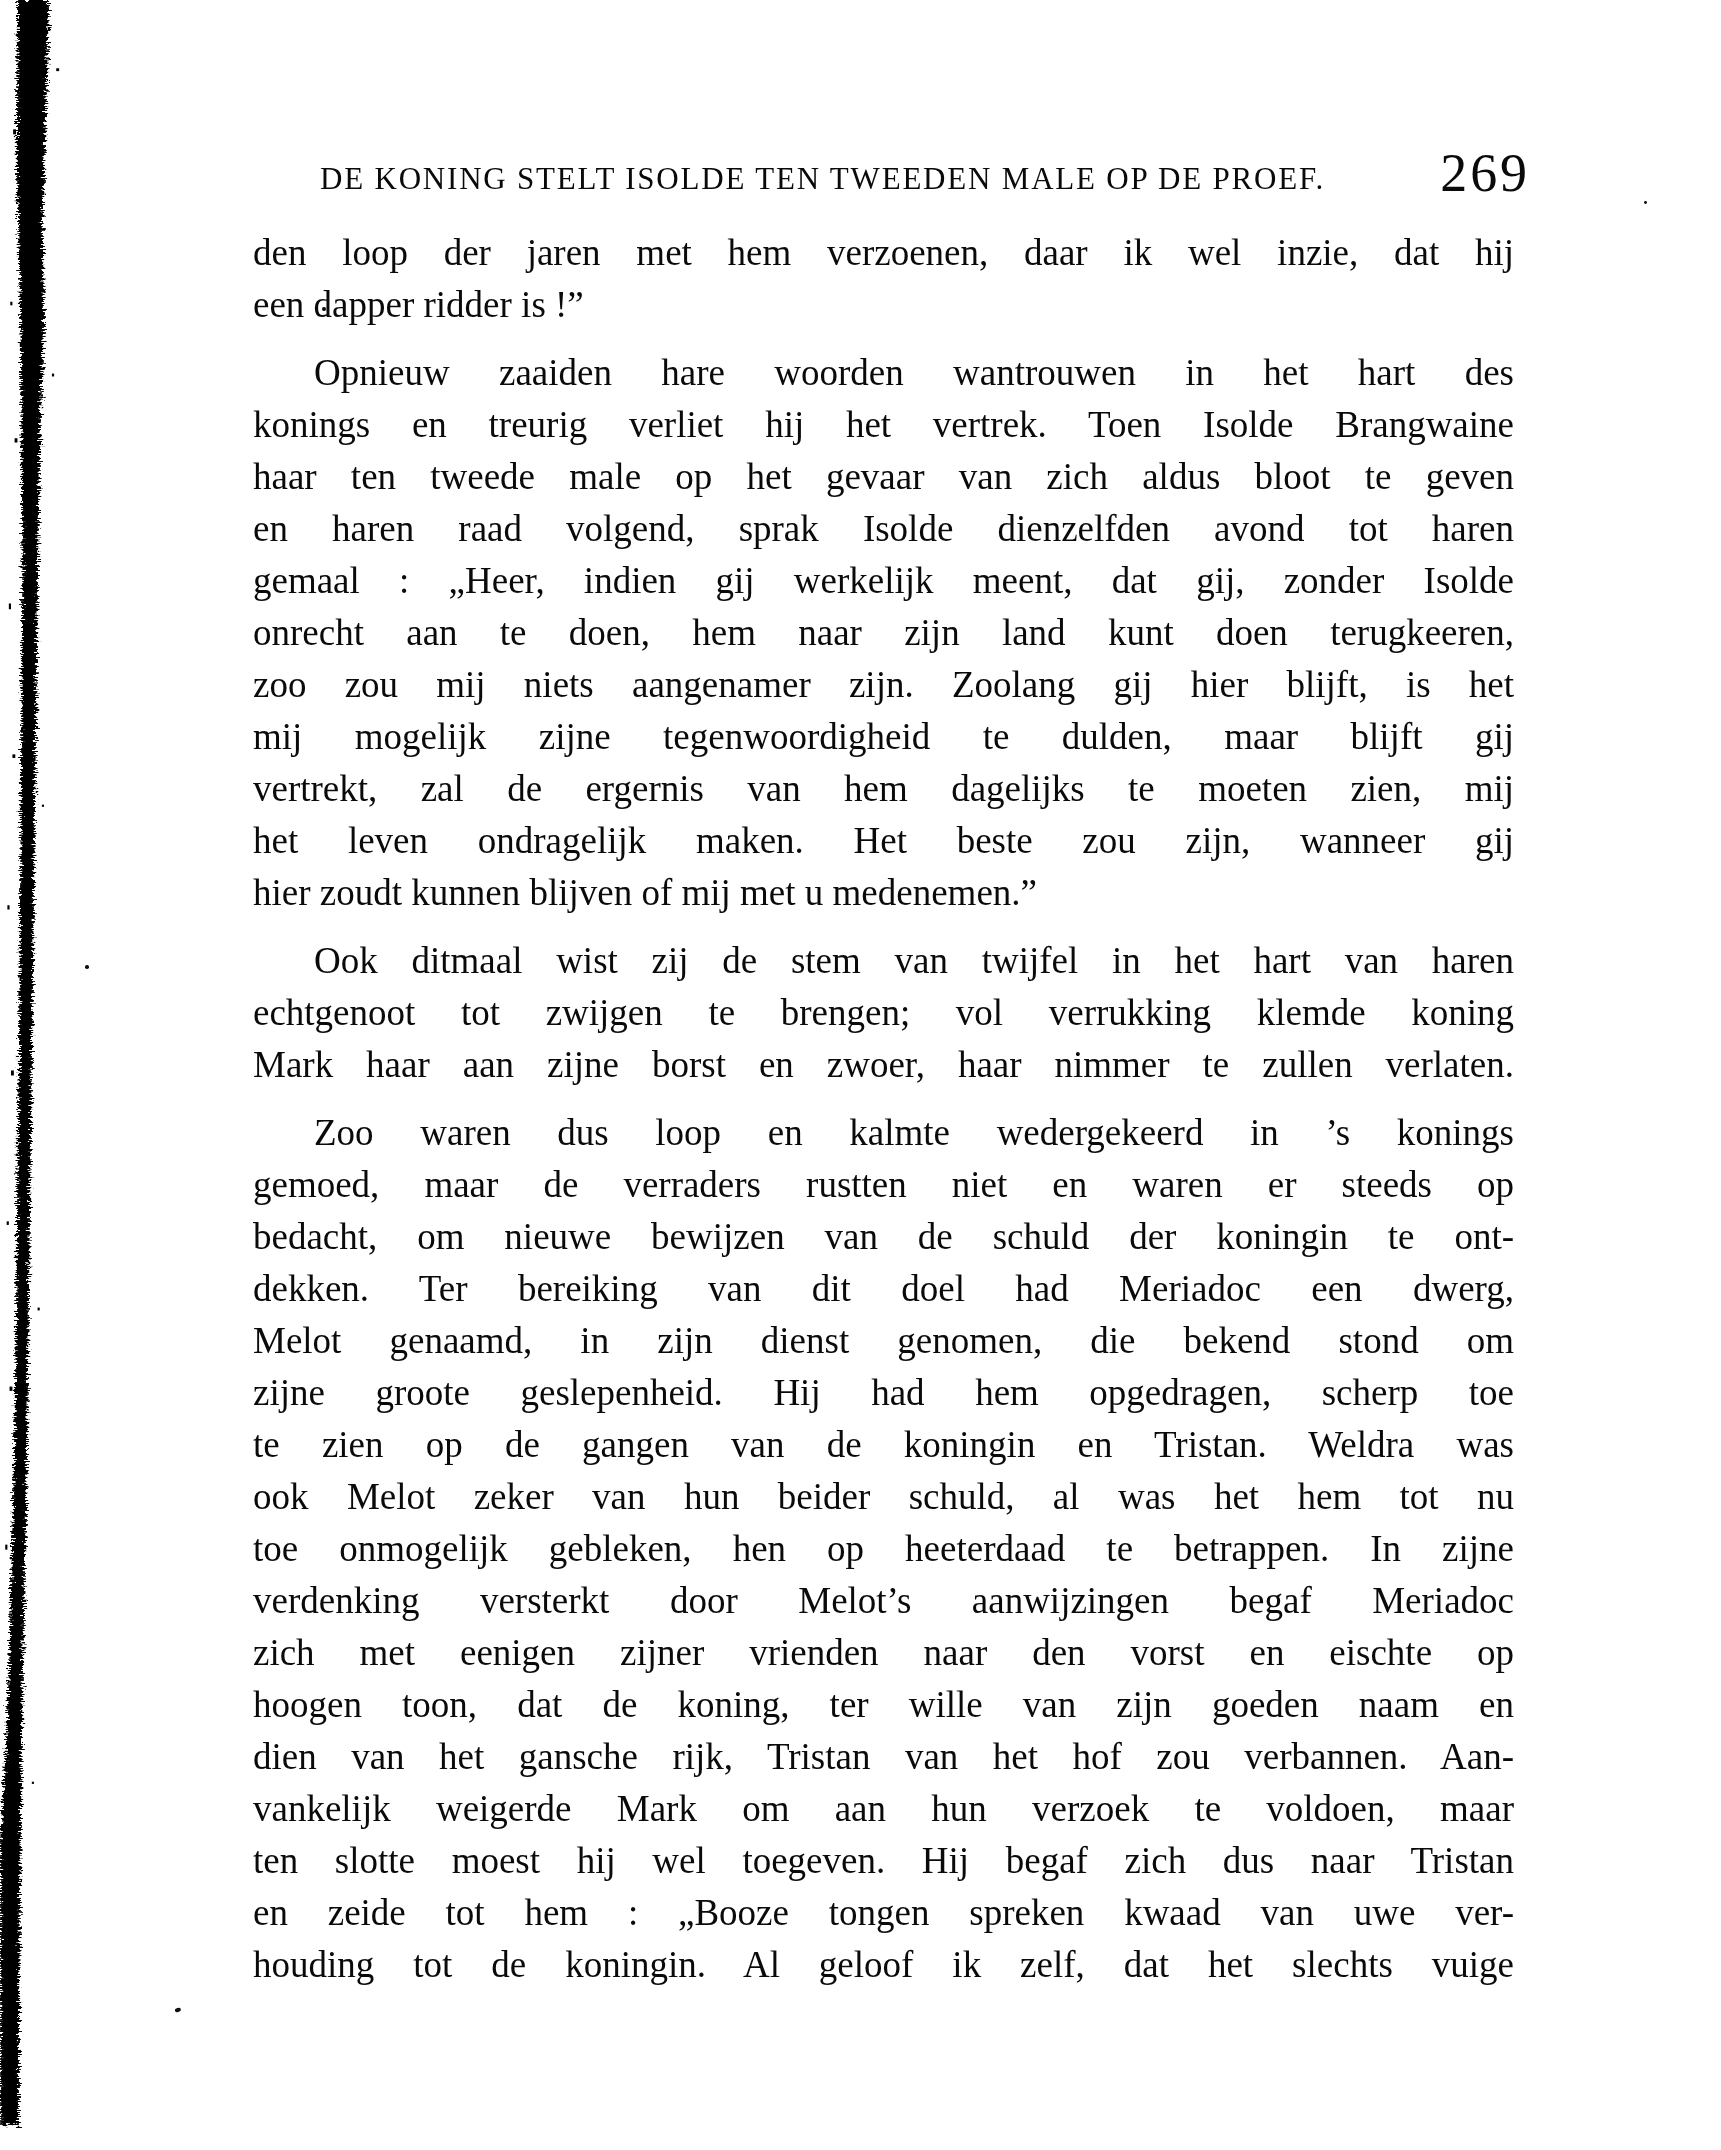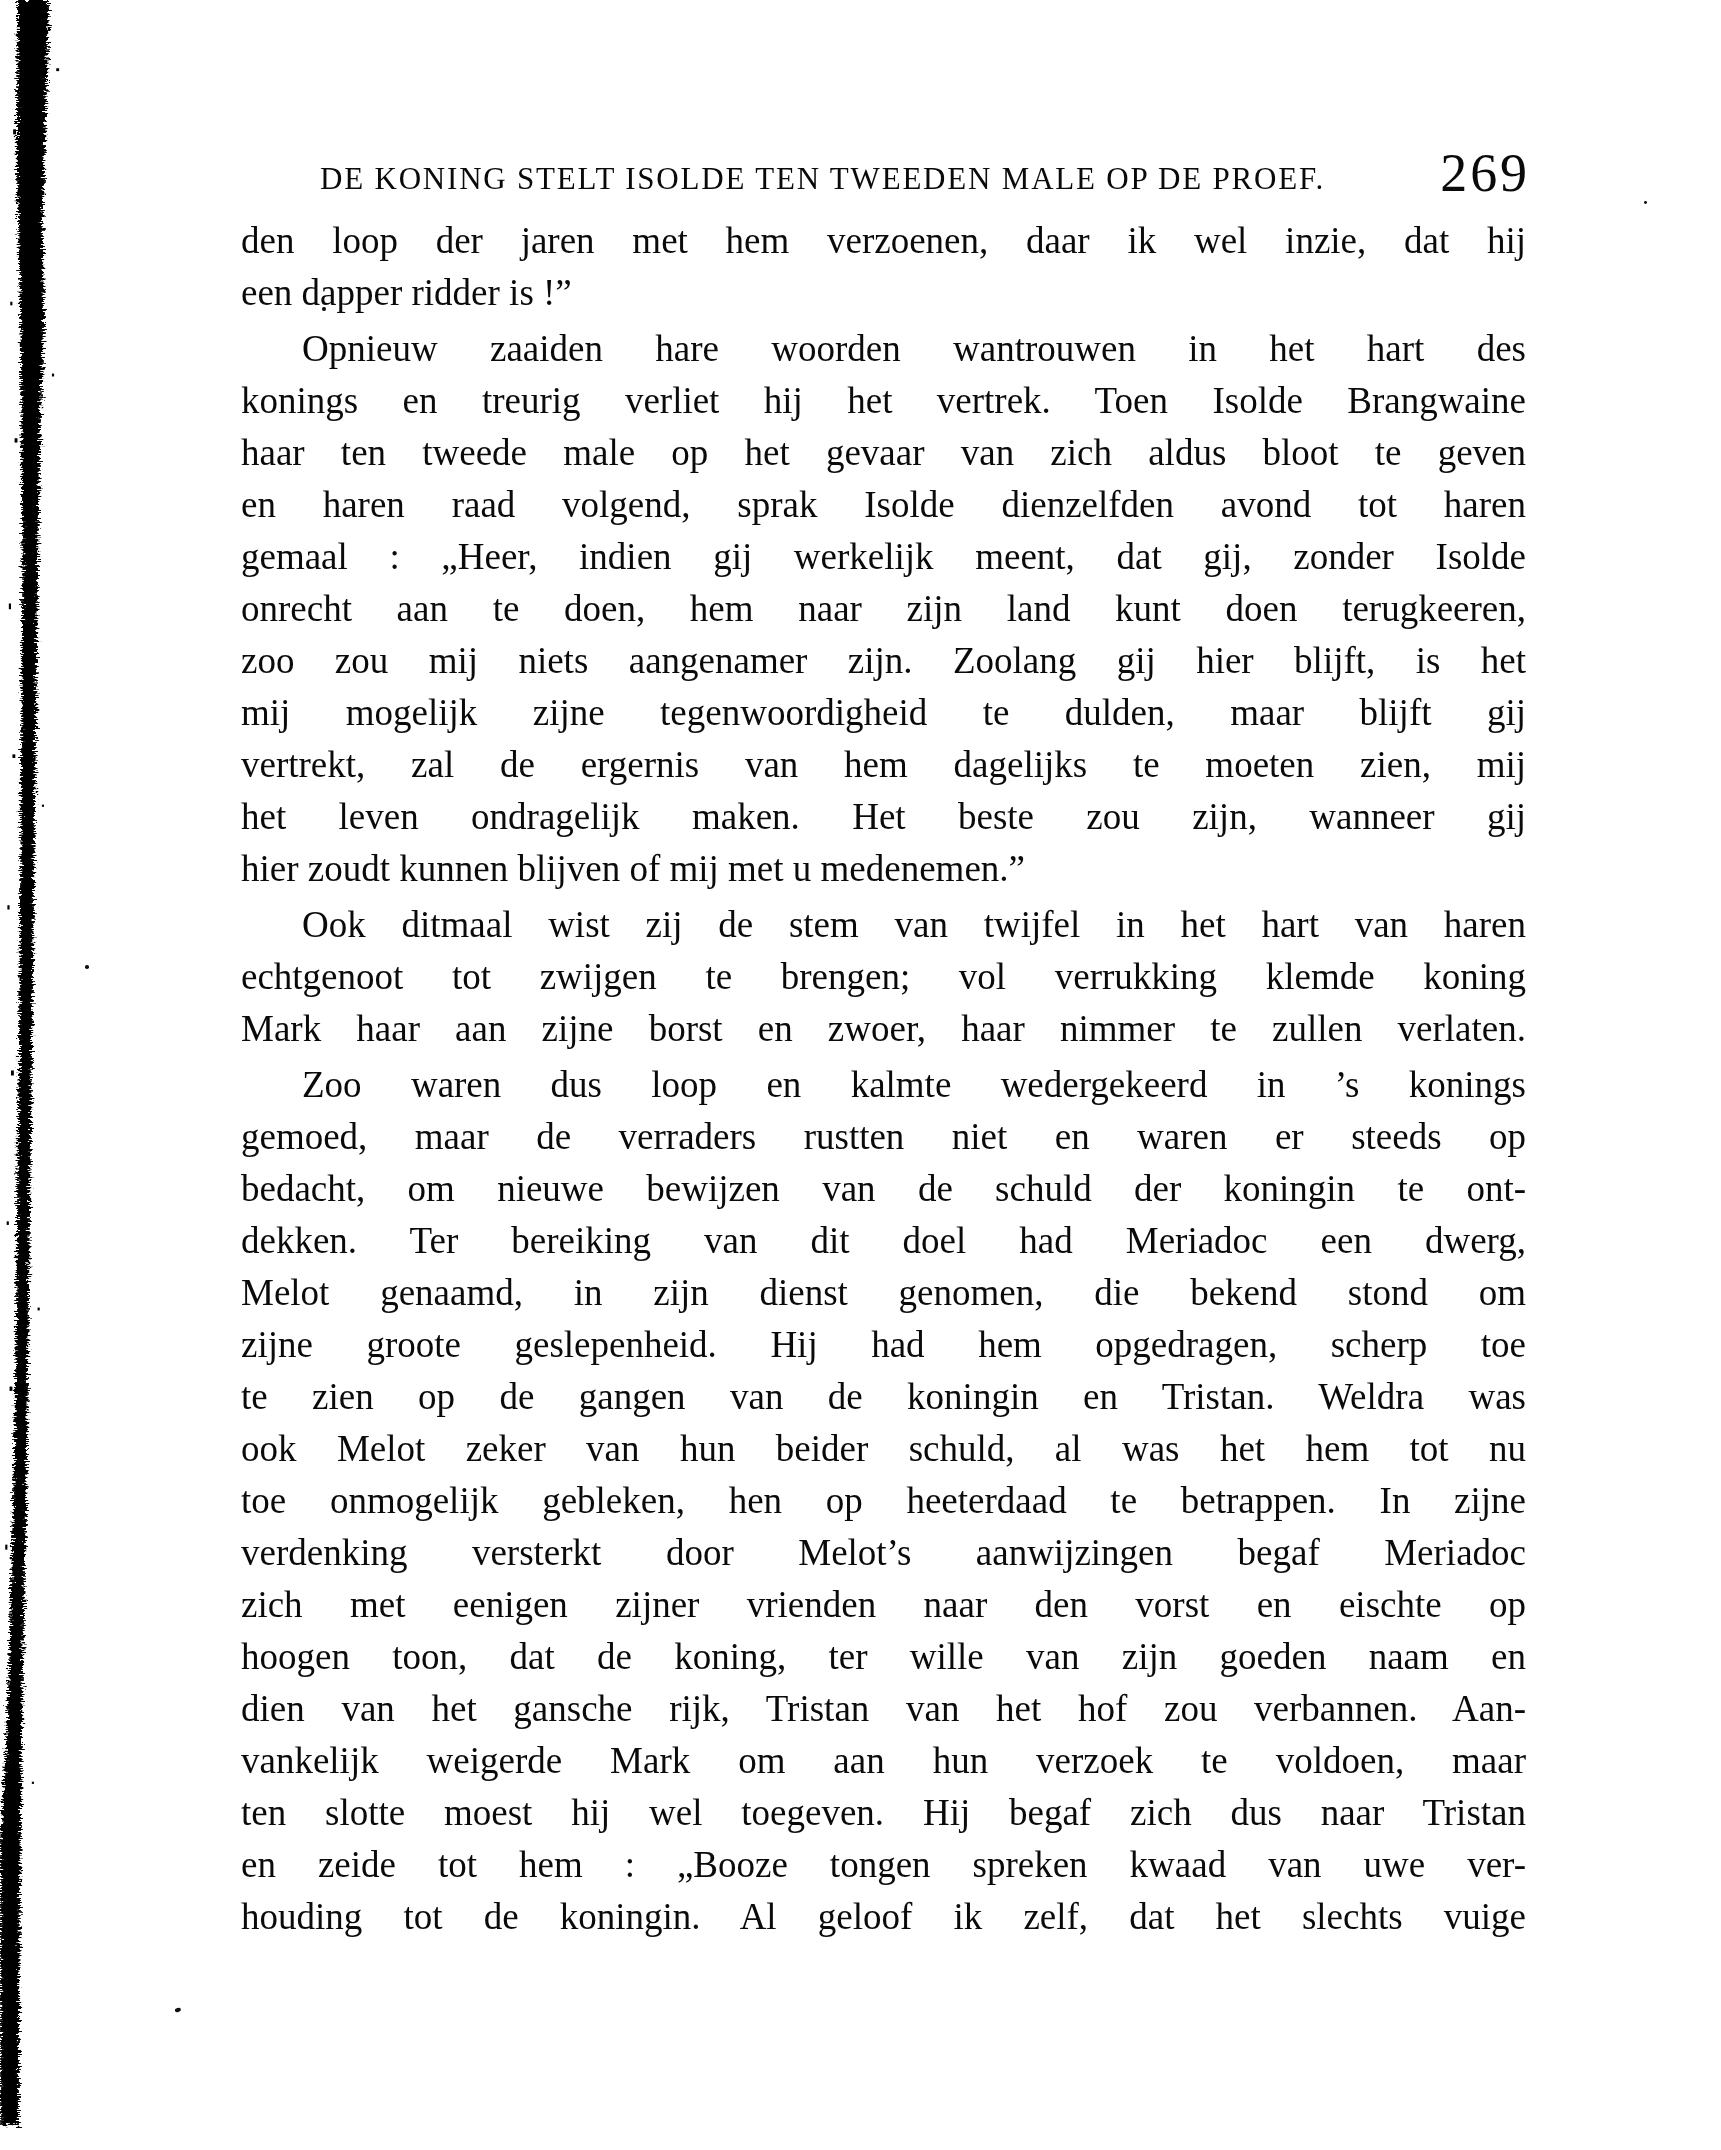--- a/index.html
+++ b/index.html
@@ -49,21 +49,21 @@
     letter-spacing: 2.9px;
   }
 
   
   .text-column {
     position: absolute;
     left: 237px;
     top: 211px;
     width: 1293px;
   }
-  .para { margin: 4px; padding: 0; }
+  .para { margin: 16px; padding: 0; }
   .line {
     height: 52px;
     line-height: 52px;
     font-size: 37px;
     white-space: normal;
     overflow: visible;
     text-align: justify;
     text-align-last: justify;
     text-justify: inter-word;
   }

